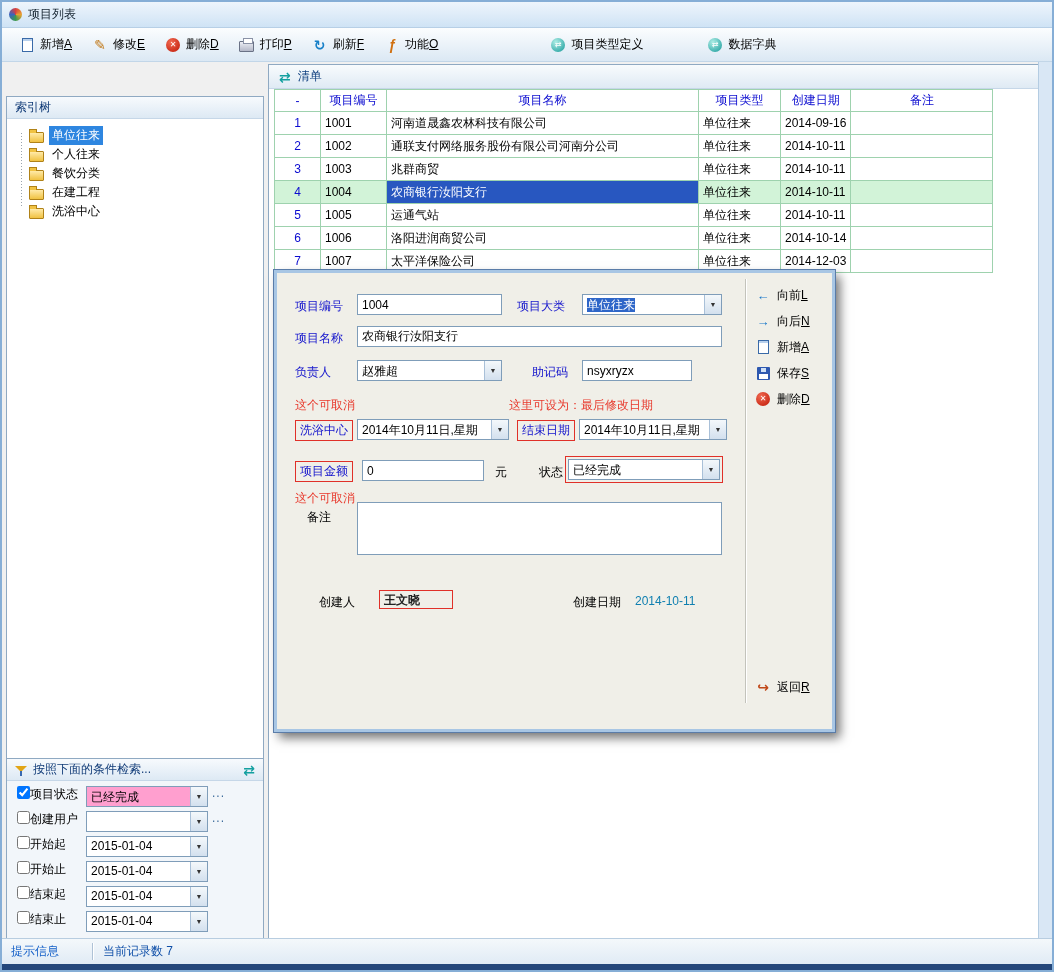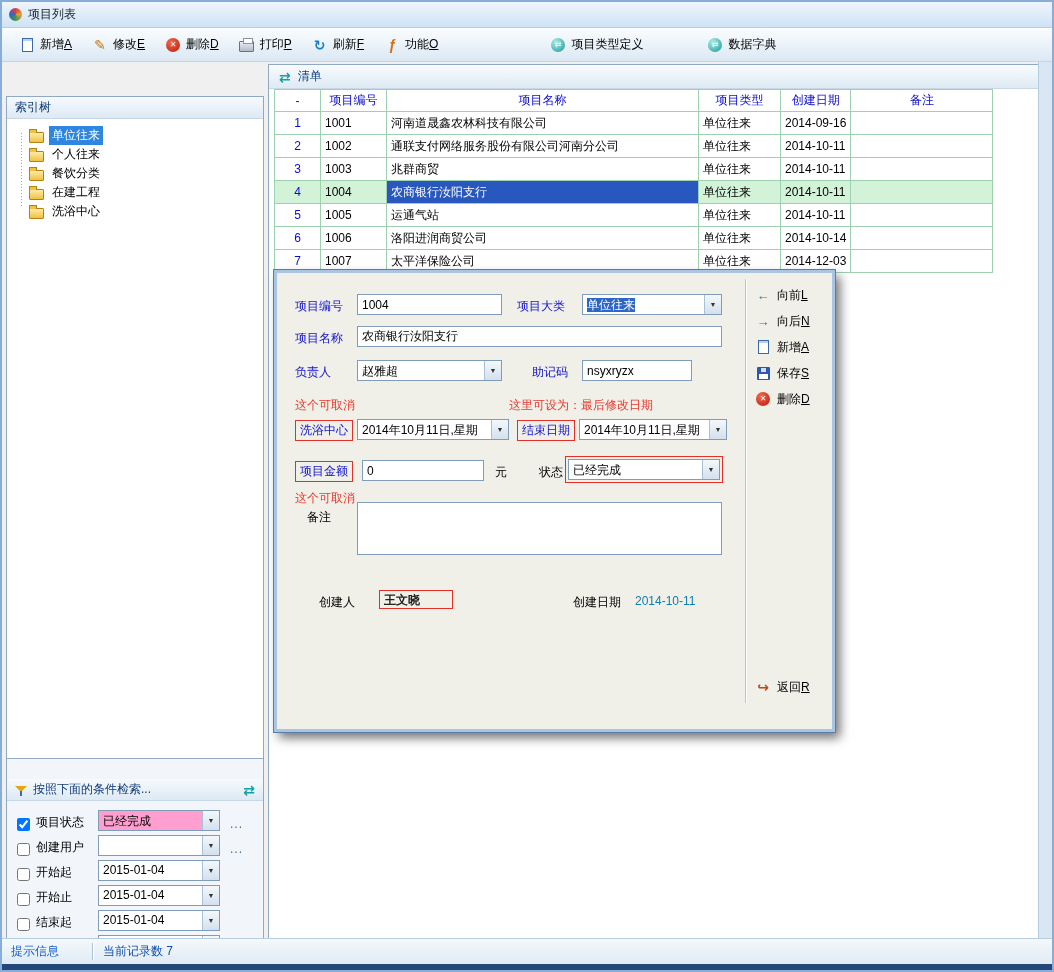--- a/index.html
+++ b/index.html
@@ -55,23 +55,23 @@
     display:flex; align-items:center; gap:6px; padding:0 8px; color:#123c78; }
   .tree { position:relative; padding:7px 4px 0 4px; }
   .tree-trunk { position:absolute; left:14px; top:14px; width:1px; height:74px;
     background-image:repeating-linear-gradient(#9aa4ae 0 1px, transparent 1px 3px); }
   .tree-item { display:flex; align-items:center; gap:5px; height:19px; padding-left:18px; cursor:default; }
   .tree-item .tlabel { padding:1px 3px; }
   .tree-item.sel .tlabel { background:#2e86e0; color:#fff; }
 
   
   .search { position:absolute; left:4px; top:756px; width:258px; height:182px; background:#f2f6fa; border:1px solid #8fa9c2; }
-  .search .panel-header { justify-content:flex-start;margin-top:20px; }
+  .search .panel-header { justify-content:flex-start; }
   .search .hdr-spacer { flex:1; }
-  .srow { display:flex; align-items:flex-end; gap:6px; height:25px; padding-left:10px; }
+  .srow { display:flex; align-items:flex-start; height:25px; padding-left:10px; }
   .srow input[type=checkbox] { width:13px; height:13px; margin:0; }
   .srow .slabel { width:56px; }
   .combo { display:flex; align-items:stretch; background:#fff; border:1px solid #7f9db9; height:21px; }
   .combo .ctext { flex:1; padding:2px 4px; overflow:hidden; white-space:nowrap; }
   .combo .cbtn { width:17px; background:linear-gradient(#f4f8fb,#d3e0ee); border-left:1px solid #a9c0d8;
     display:flex; align-items:center; justify-content:center; }
   .combo .cbtn::after { content:"▼"; font-size:7px; color:#333; }
   .combo.pink .ctext { background:#ff9fcf; }
   .srow .combo { width:122px; }
   .more { color:#3a6a9a; letter-spacing:1px; padding-left:4px; cursor:default; }

